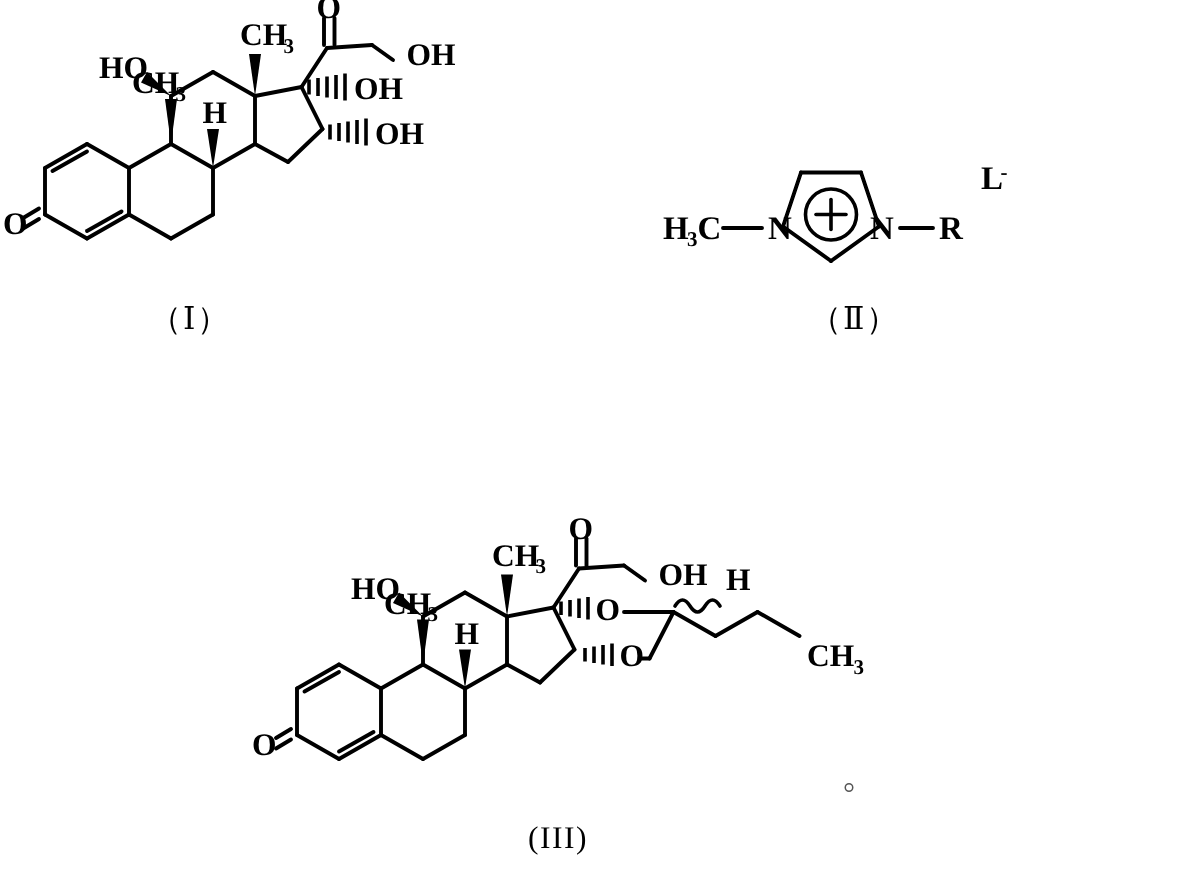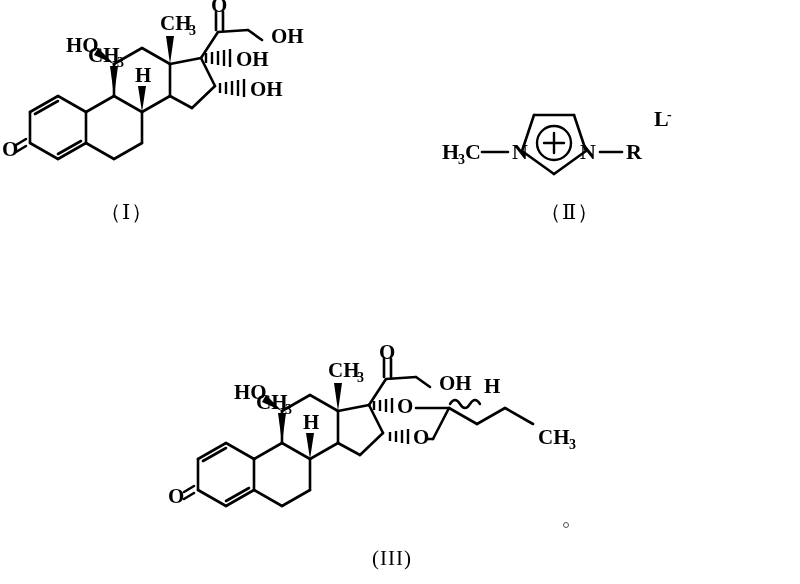--- a/index.html
+++ b/index.html
@@ -25,21 +25,21 @@
   .caption {
     position: absolute;
     font-family: "Liberation Serif", "DejaVu Serif", serif;
     font-size: 21px;
     color: #000000;
     letter-spacing: 1px;
     white-space: nowrap;
   }
   #caption-1 { left: 100px; top: 198px; }
   #caption-2 { left: 540px; top: 198px; }
-  #caption-3 { left: 372px; top: 546px; }
+  #caption-3 { left: 352px; top: 546px; }
 
   .artifact-dot {
     position: absolute;
     left: 563px;
     top: 522px;
     width: 4px;
     height: 4px;
     border: 1px solid #555;
     border-radius: 50%;
     background: #fff;

